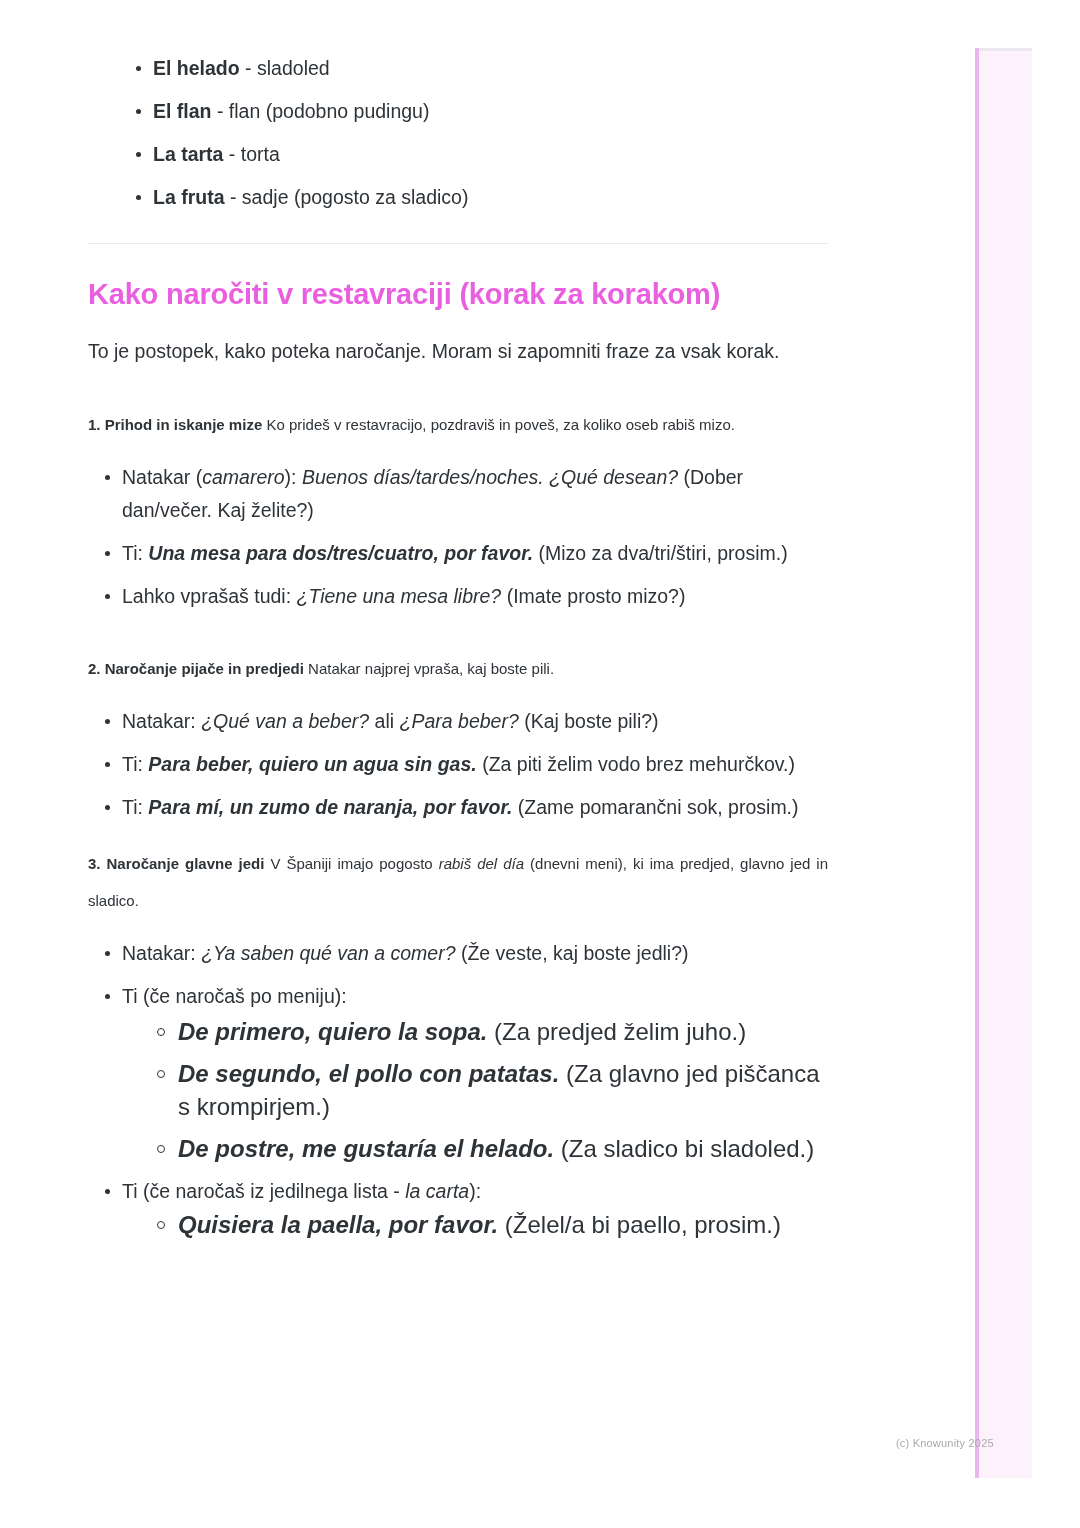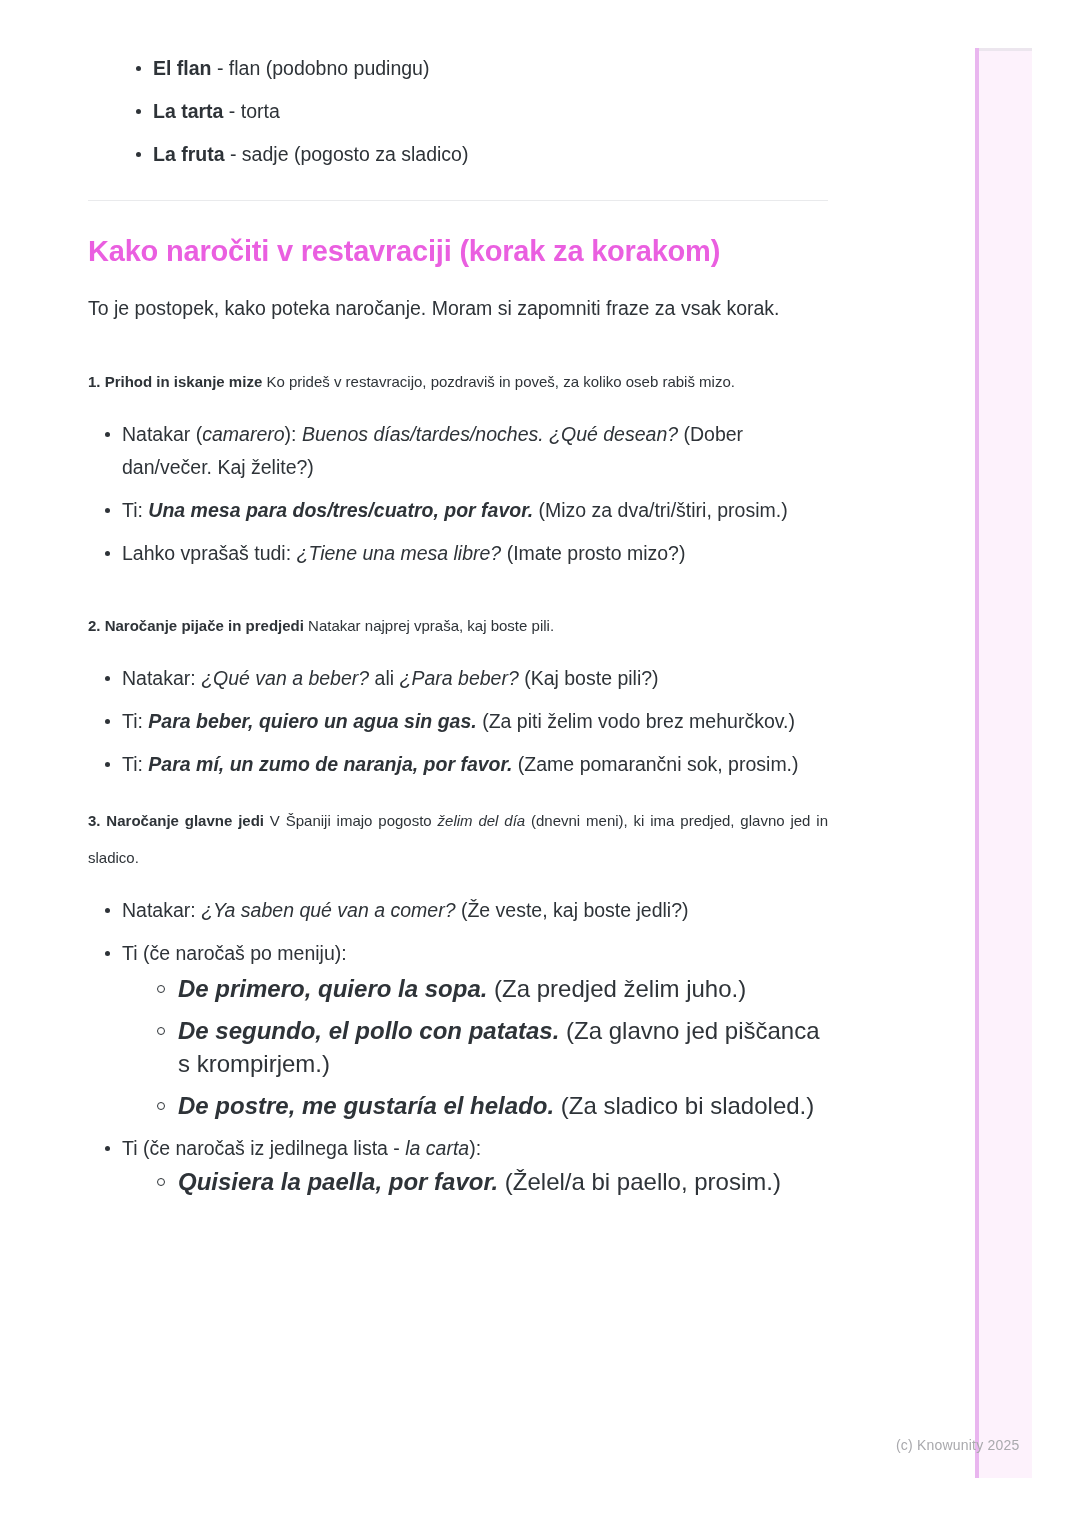--- a/index.html
+++ b/index.html
@@ -135,39 +135,42 @@
   }
 
   b, strong { font-weight: bold; }
   i, em { font-style: italic; }
   .bi { font-weight: bold; font-style: italic; }
 
   .watermark {
     position: absolute;
     top: 1437px;
     left: 896px;
-    font-size: 14px;
+    font-size: 11px;
     color: #a9a9ad;
     letter-spacing: 0.2px;
     white-space: nowrap;
   }
 </style>
 </head>
 <body>
 
 <div class="page-strip"></div>
 <div class="page-strip-edge"></div>
 <div class="page-strip-topline"></div>
 
 <div class="content">
 
   <div style="height:52px"></div>
 
   <ul class="lvl1 top-list">
     <li>
+      <b>El helado</b><span> - </span><span>sladoled</span>
+    </li>
+    <li>
       <b>El flan</b><span> - </span><span>flan (podobno pudingu)</span>
     </li>
     <li>
       <b>La tarta</b><span> - </span><span>torta</span>
     </li>
     <li>
       <b>La fruta</b><span> - </span><span>sadje (pogosto za sladico)</span>
     </li>
   </ul>
 
@@ -203,21 +206,21 @@
     </li>
     <li>
       <span>Ti: </span><span class="bi">Para beber, quiero un agua sin gas.</span><span> (Za piti želim vodo brez mehurčkov.)</span>
     </li>
     <li>
       <span>Ti: </span><span class="bi">Para mí, un zumo de naranja, por favor.</span><span> (Zame pomarančni sok, prosim.)</span>
     </li>
   </ul>
 
   <p class="step" style="margin-top:21px">
-    <b>3. Naročanje glavne jedi</b><span> <span>V Španiji imajo pogosto </span><i>želim del día</i><span> (dnevni meni), ki ima predjed, glavno jed in sladico.</span></span>
+    <b>3. Naročanje glavne jedi</b><span> <span>V Španiji imajo pogosto </span><i>rabiš del día</i><span> (dnevni meni), ki ima predjed, glavno jed in sladico.</span></span>
   </p>
 
   <ul class="lvl1">
     <li>
       <span>Natakar: </span><i>¿Ya saben qué van a comer?</i><span> (Že veste, kaj boste jedli?)</span>
     </li>
     <li>
       <span>Ti (če naročaš po meniju):</span>
       <ul class="lvl2">
         <li>

